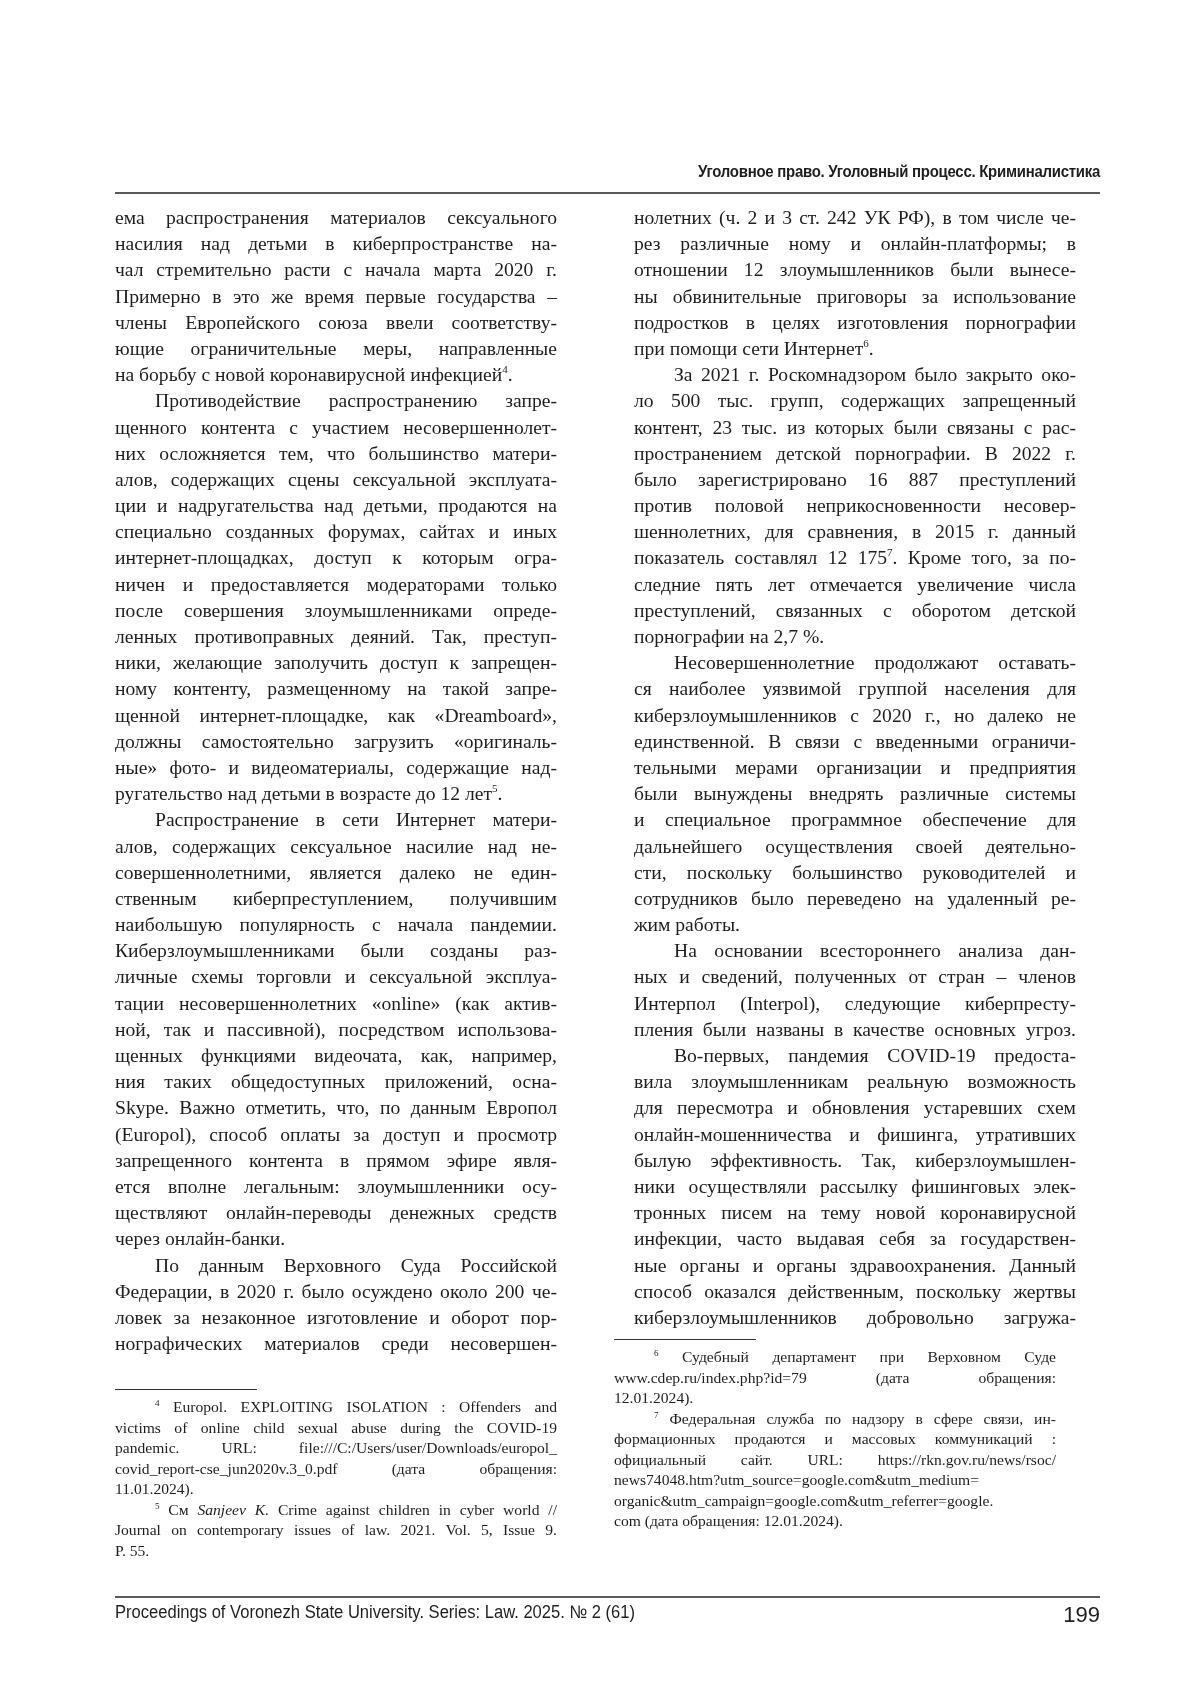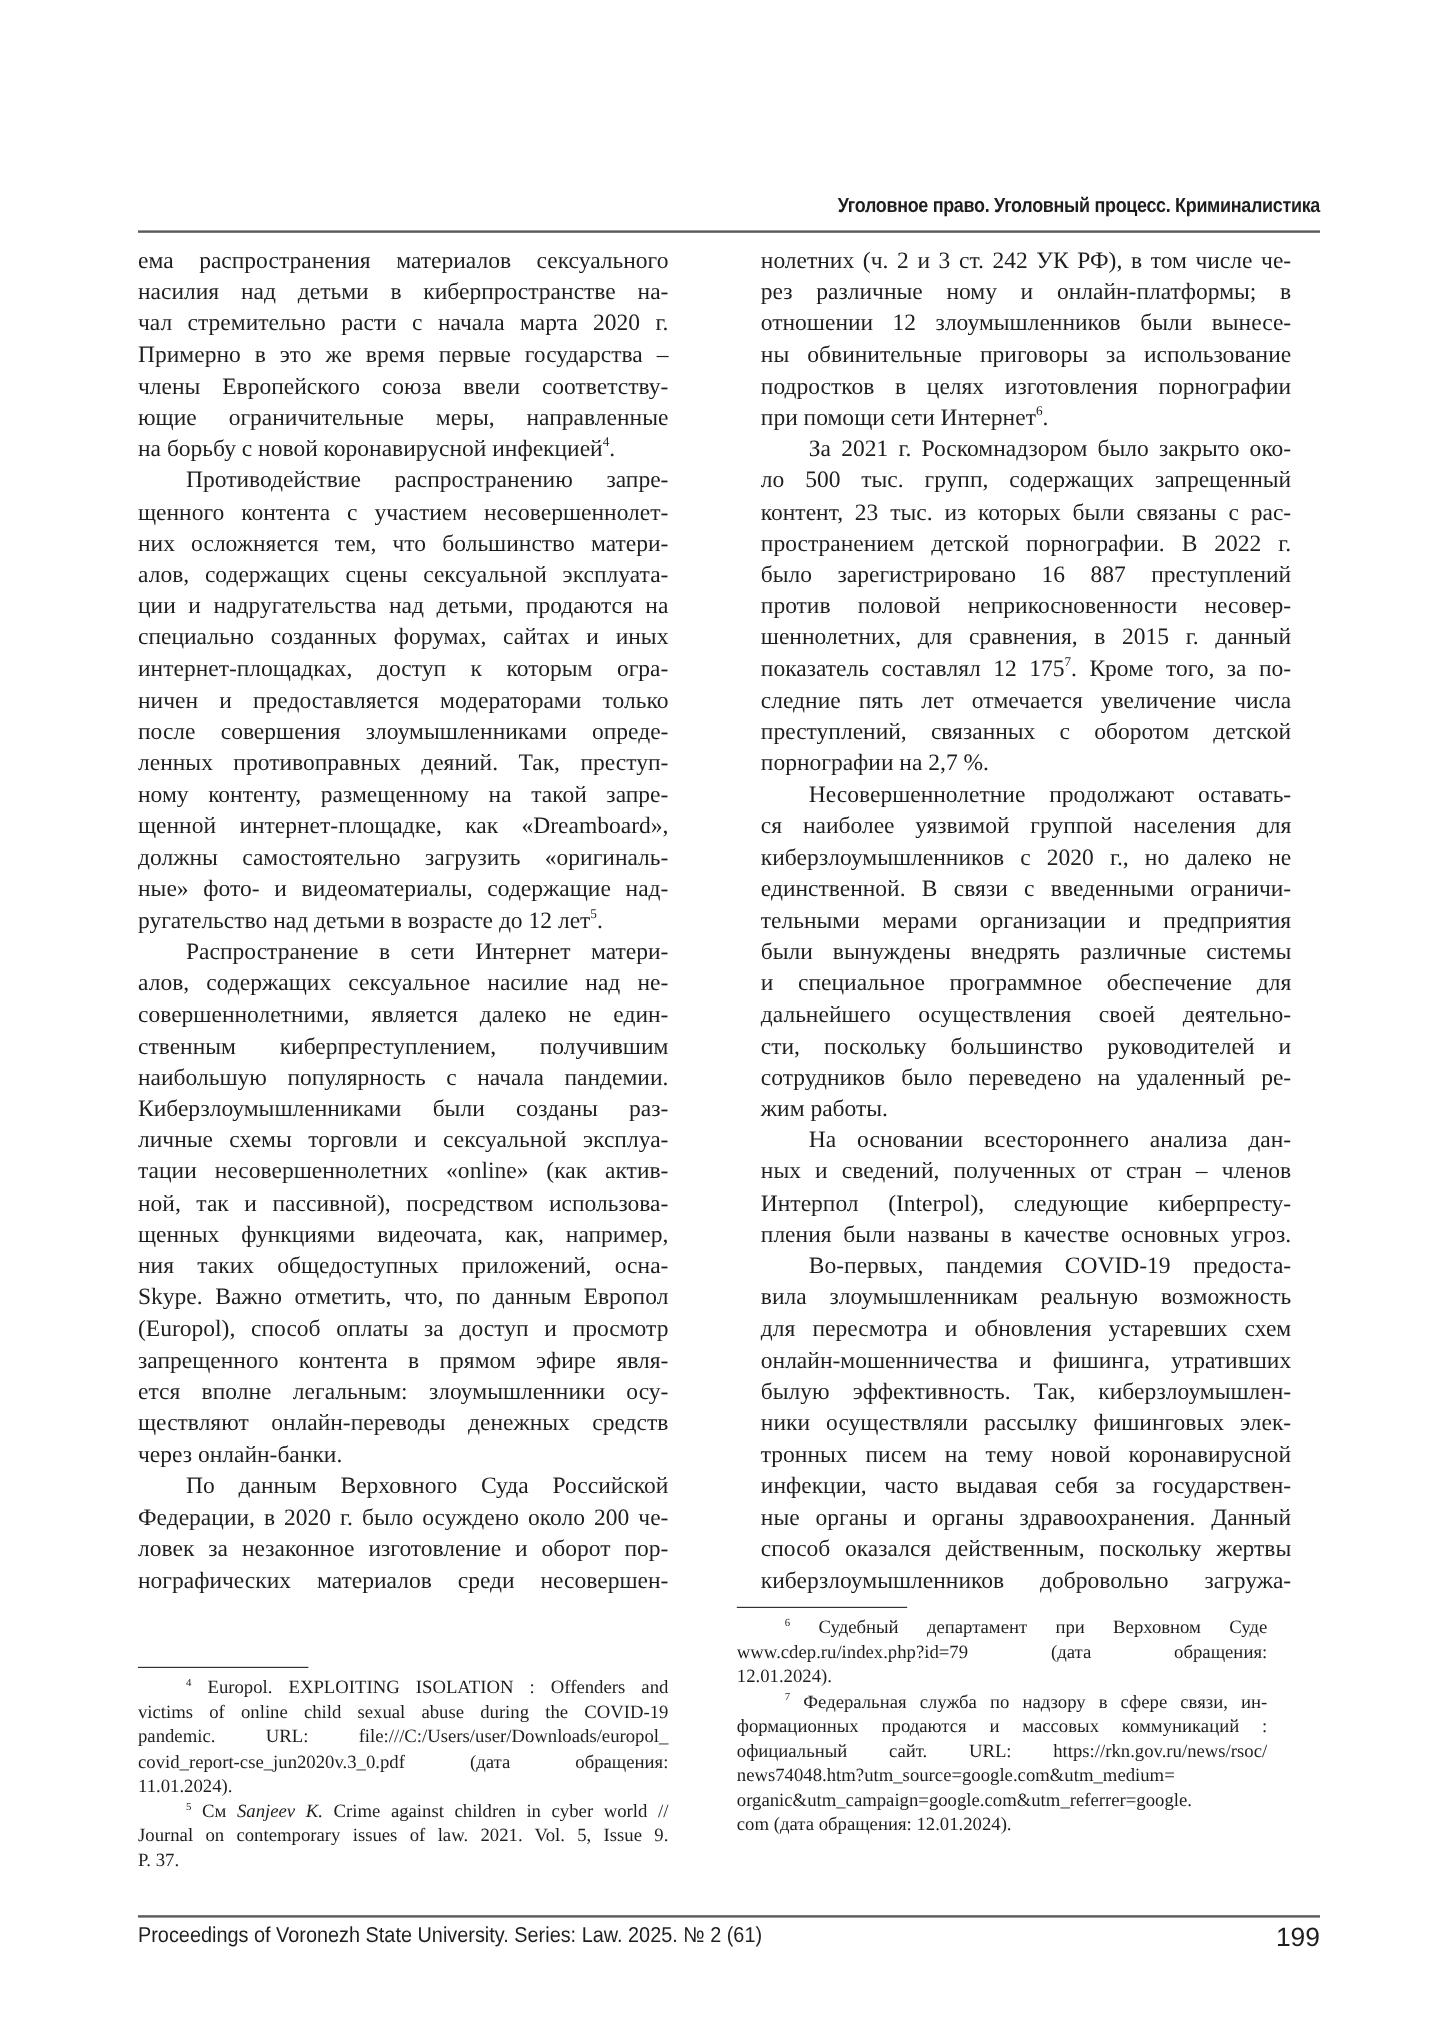--- a/index.html
+++ b/index.html
@@ -58,20 +58,21 @@
     <span class="line indent">Противодействие распространению запре-</span>
     <span class="line">щенного контента с участием несовершеннолет-</span>
     <span class="line">них осложняется тем, что большинство матери-</span>
     <span class="line">алов, содержащих сцены сексуальной эксплуата-</span>
     <span class="line">ции и надругательства над детьми, продаются на</span>
     <span class="line">специально созданных форумах, сайтах и иных</span>
     <span class="line">интернет-площадках, доступ к которым огра-</span>
     <span class="line">ничен и предоставляется модераторами только</span>
     <span class="line">после совершения злоумышленниками опреде-</span>
     <span class="line">ленных противоправных деяний. Так, преступ-</span>
+    <span class="line">ники, желающие заполучить доступ к запрещен-</span>
     <span class="line">ному контенту, размещенному на такой запре-</span>
     <span class="line">щенной интернет-площадке, как «Dreamboard»,</span>
     <span class="line">должны самостоятельно загрузить «оригиналь-</span>
     <span class="line">ные» фото- и видеоматериалы, содержащие над-</span>
     <span class="line last"><span>ругательство над детьми в возрасте до 12 лет</span><sup>5</sup><span>.</span></span>
     <span class="line indent">Распространение в сети Интернет матери-</span>
     <span class="line">алов, содержащих сексуальное насилие над не-</span>
     <span class="line">совершеннолетними, является далеко не един-</span>
     <span class="line">ственным киберпреступлением, получившим</span>
     <span class="line">наибольшую популярность с начала пандемии.</span>
@@ -144,21 +145,21 @@
     <div>
       <span class="line indent"><sup>4</sup>&nbsp;<span>Europol. EXPLOITING ISOLATION : Offenders and</span></span>
       <span class="line">victims of online child sexual abuse during the COVID-19</span>
       <span class="line">pandemic. URL: file:///C:/Users/user/Downloads/europol_</span>
       <span class="line">covid_report-cse_jun2020v.3_0.pdf (дата обращения:</span>
       <span class="line last">11.01.2024).</span>
     </div>
     <div>
       <span class="line indent"><sup>5</sup>&nbsp;<span>См </span><em>Sanjeev K.</em><span> Crime against children in cyber world //</span></span>
       <span class="line">Journal on contemporary issues of law. 2021. Vol. 5, Issue 9.</span>
-      <span class="line last">P. 37.</span>
+      <span class="line last">P. 55.</span>
     </div>
   </div>
 
   <div class="fn-rule" style="left:614px; top:1327px;"></div>
   <div class="fn" style="left:614px; top:1335px;">
     <div>
       <span class="line indent"><sup>6</sup>&nbsp;<span>Судебный департамент при Верховном Суде</span></span>
       <span class="line">www.cdep.ru/index.php?id=79 (дата обращения:</span>
       <span class="line last">12.01.2024).</span>
     </div>

